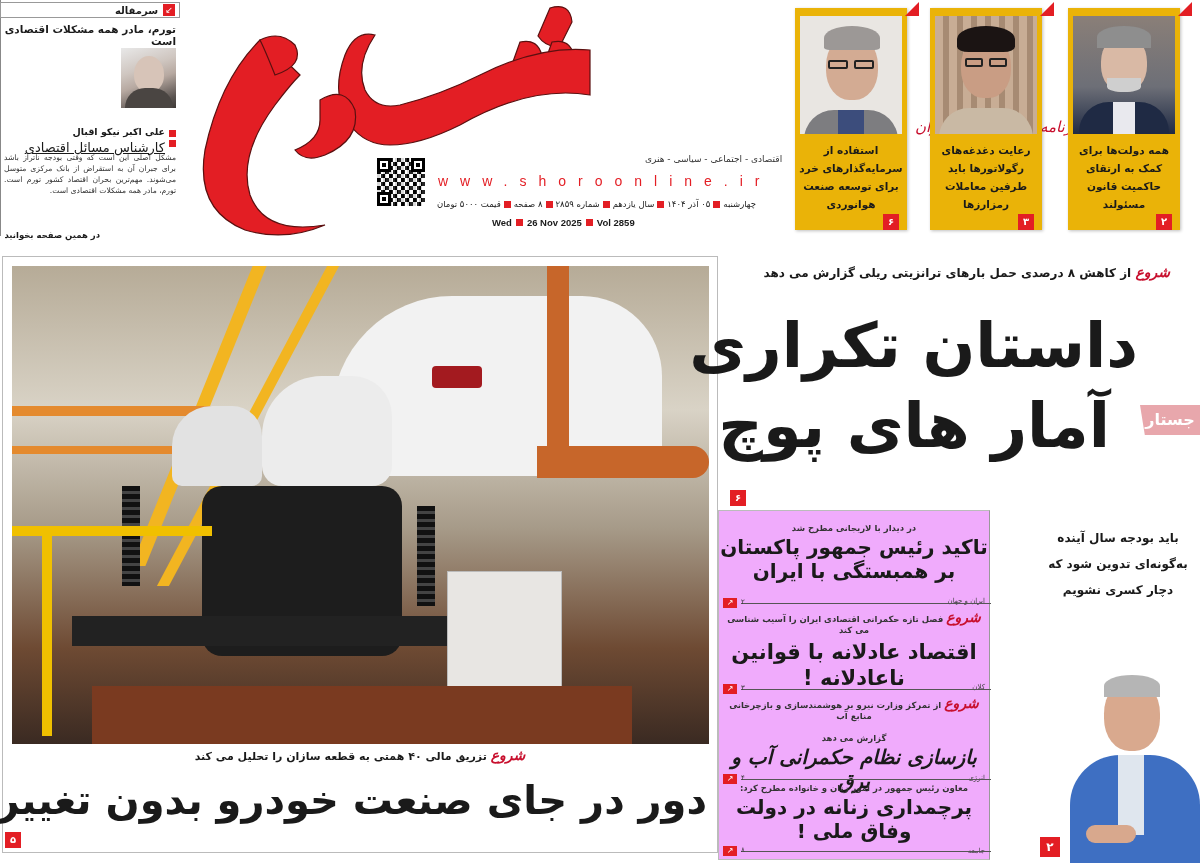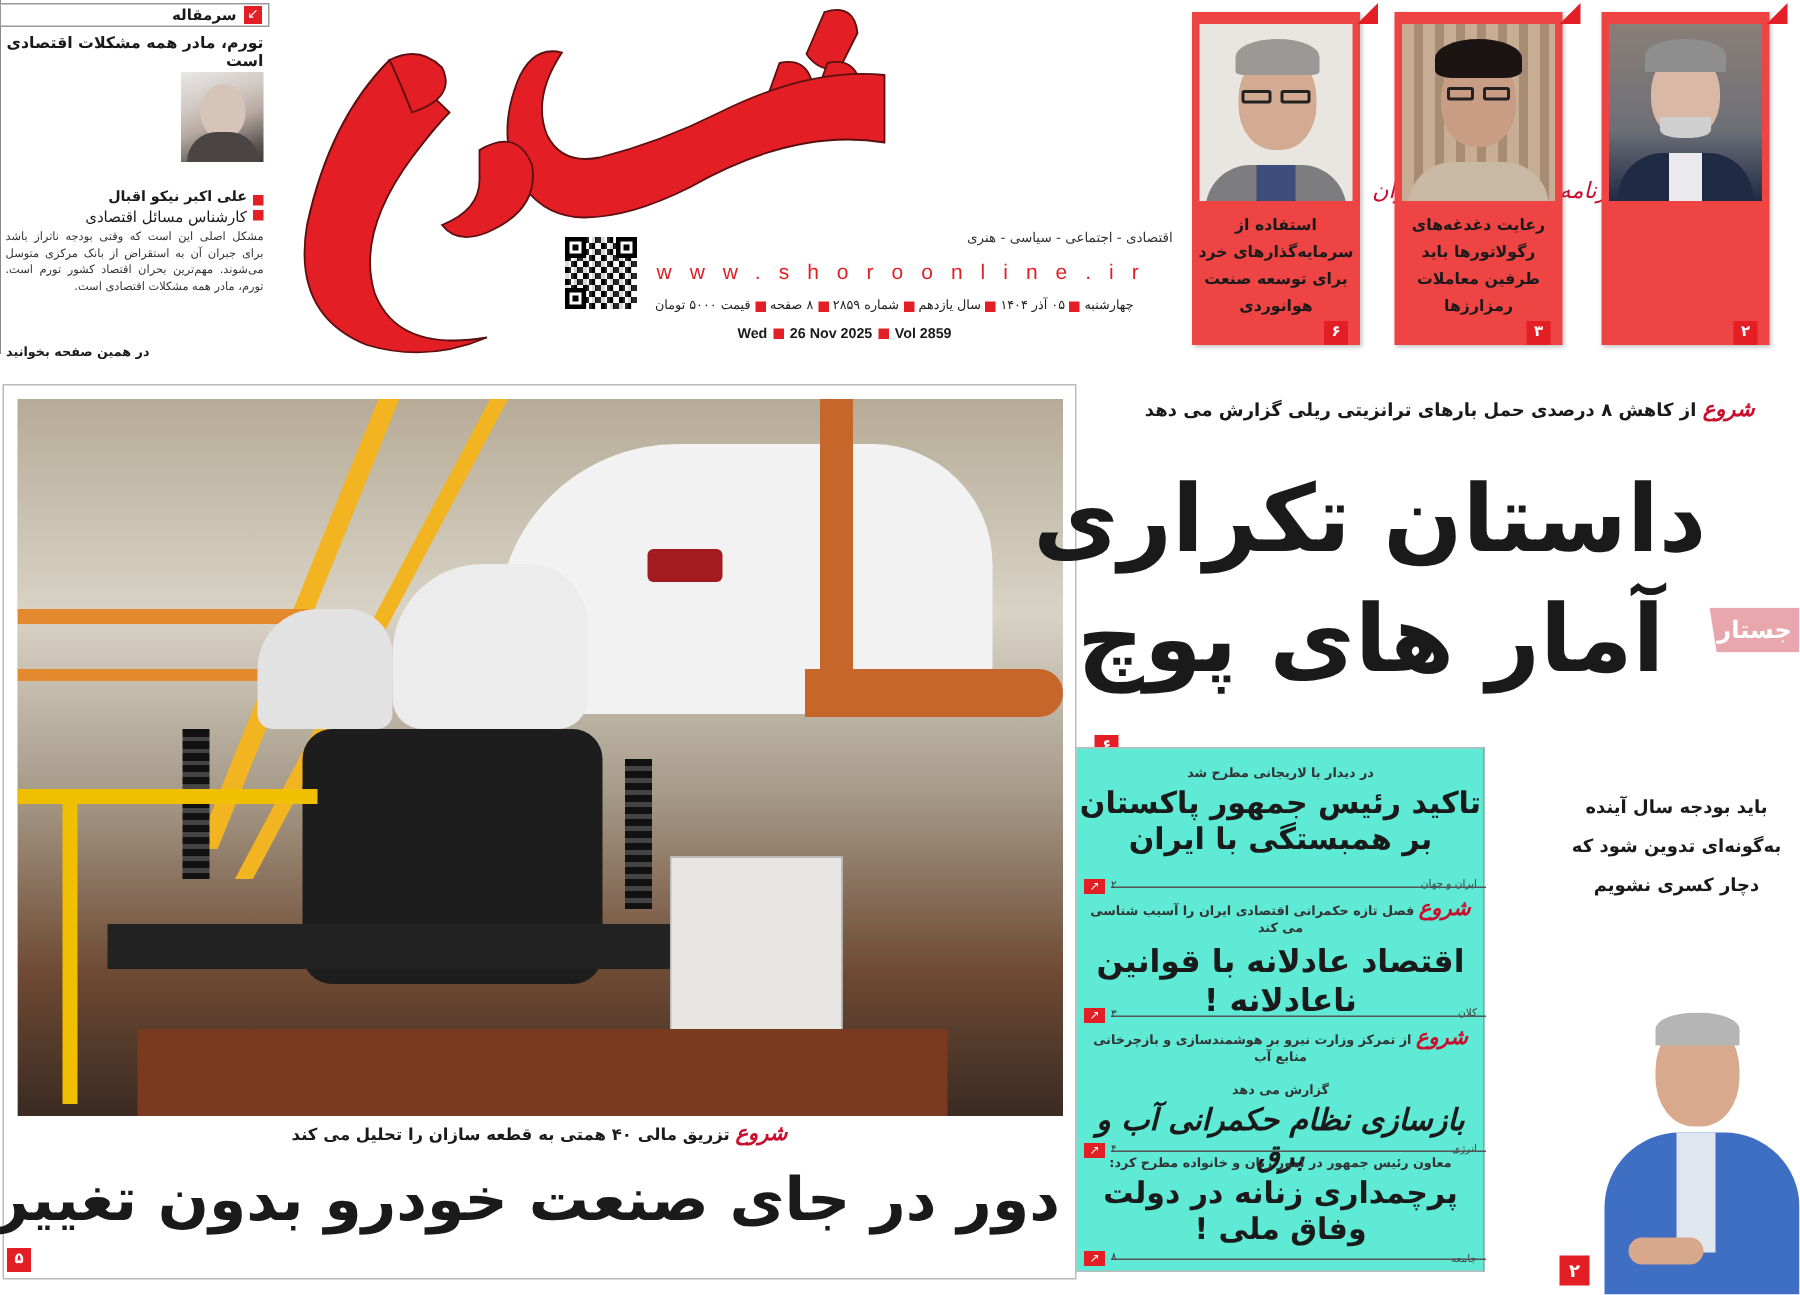--- a/index.html
+++ b/index.html
@@ -10,21 +10,21 @@
   
   .editorial { left: 0; top: 0; width: 180px; height: 236px; border-left: 1px solid #888; direction: rtl; }
   .ed-head { position: absolute; right: 0; top: 2px; width: 180px; height: 16px; border: 1px solid #999; display: flex; align-items: center; padding-right: 4px; }
   .ed-head .tag-ic { width: 12px; height: 12px; background: #e31e24; color: #fff; font-size: 9px; line-height: 12px; text-align: center; margin-left: 5px; }
   .ed-head span.lbl { font-size: 10px; font-weight: bold; text-align: center; }
   .ed-title { position: absolute; right: 4px; top: 23px; width: 172px; font-size: 10.5px; font-weight: bold; text-align: right; }
   .ed-photo { position: absolute; left: 120px; top: 48px; width: 55px; height: 60px; background: linear-gradient(160deg,#e8e8e8 0%,#cfc6c0 35%,#b7a9a1 55%,#5a5350 85%,#3f3a38 100%); }
   .ed-photo .head { position: absolute; left: 13px; top: 8px; width: 30px; height: 36px; border-radius: 50% 50% 45% 45%; background: #d7c4b8; }
   .ed-photo .body { position: absolute; left: 4px; top: 40px; width: 48px; height: 20px; border-radius: 20px 20px 0 0; background: #4a4542; }
   .ed-author { position: absolute; right: 4px; top: 126px; font-size: 9.5px; font-weight: bold; display: flex; align-items: flex-end; gap: 4px; }
-  .ed-role { position: absolute; right: 4px; top: 140px; font-size: 10px; display: flex; gap: 4px; }
+  .ed-role { position: absolute; right: 4px; top: 140px; font-size: 13px; display: flex; gap: 4px; text-decoration: underline; }
   .sq { display: inline-block; width: 7px; height: 7px; background: #e31e24; }
   .ed-text { position: absolute; right: 4px; top: 152px; width: 172px; font-size: 7.6px; line-height: 11px; text-align: justify; color: #333; }
   .ed-more { position: absolute; left: 0; top: 230px; width: 100px; font-size: 8.5px; font-weight: bold; text-align: right; }
 
   
   .masthead { left: 200px; top: 0; width: 590px; height: 240px; }
   .logo-svg { position: absolute; left: 0; top: 0; }
   .tagline { position: absolute; right: 0; top: 118px; width: 300px; text-align: left; padding-left: 230px; font-family: "DejaVu Serif", serif; font-style: italic; font-size: 15px; color: #c8102e; direction: rtl; }
   .tagline span { position: absolute; left: 425px; white-space: nowrap; }
   .qr { position: absolute; left: 177px; top: 158px; width: 48px; height: 48px; background:
@@ -33,21 +33,21 @@
      conic-gradient(from 0deg at 50% 50%, #000 0 25%, #fff 0 50%, #000 0 75%, #fff 0) 0 0/8px 8px; opacity: .85; }
   .qr .fin { position: absolute; width: 14px; height: 14px; border: 3px solid #000; background: #fff; }
   .qr .fin::after { content: ""; position: absolute; left: 2px; top: 2px; width: 4px; height: 4px; background: #000; }
   .subjects { position: absolute; left: 445px; top: 154px; font-size: 9px; color: #333; white-space: nowrap; }
   .website { position: absolute; left: 238px; top: 173px; font-family: "Liberation Sans", sans-serif; font-size: 14px; color: #e31e24; letter-spacing: 12px; direction: ltr; white-space: nowrap; }
   .dateline { position: absolute; left: 237px; top: 199px; font-size: 8.5px; color: #222; white-space: nowrap; direction: rtl; display: flex; gap: 3px; align-items: center; }
   .dateline .sq { width: 7px; height: 7px; }
   .dateline-en { position: absolute; left: 292px; top: 217px; font-family: "Liberation Sans", sans-serif; font-size: 9.5px; font-weight: bold; direction: ltr; display: flex; gap: 4px; align-items: center; white-space: nowrap; }
 
   
-  .teaser { top: 8px; width: 112px; height: 222px; background: #ef4444; box-shadow: 1px 1px 3px rgba(0,0,0,.25); direction: rtl; }
+  .teaser { top: 8px; width: 112px; height: 222px; background: #eab308; box-shadow: 1px 1px 3px rgba(0,0,0,.25); direction: rtl; }
   .teaser .photo { position: absolute; left: 5px; top: 8px; width: 102px; height: 118px; overflow: hidden; }
   .teaser .t { position: absolute; left: 2px; right: 2px; top: 133px; font-size: 10.5px; font-weight: bold; line-height: 18px; text-align: center; }
   .teaser .num { position: absolute; right: 8px; bottom: 0; width: 16px; height: 16px; background: #e31e24; color: #fff; font-size: 10px; font-weight: bold; text-align: center; line-height: 16px; }
   .teaser .flag { position: absolute; right: -12px; top: -6px; width: 0; height: 0; border-left: 14px solid transparent; border-top: 14px solid #e31e24; transform: rotate(90deg); }
   .face { position: absolute; border-radius: 48% 48% 45% 45%; }
   .glasses { position: absolute; height: 9px; border: 2px solid #222; border-radius: 2px; }
 
   
   .mainbox { left: 2px; top: 256px; width: 716px; height: 597px; border: 1px solid #bbb; background: #fff; }
   .mainphoto { position: absolute; left: 9px; top: 9px; width: 697px; height: 478px; overflow: hidden; background: #c9c3b6; }
@@ -56,21 +56,21 @@
   .main-headline { position: absolute; left: 10px; right: 10px; top: 520px; text-align: center; font-size: 40px; font-weight: bold; letter-spacing: -1px; direction: rtl; white-space: nowrap; }
   .pgnum { position: absolute; width: 16px; height: 16px; background: #e31e24; color: #fff; font-size: 10px; font-weight: bold; text-align: center; line-height: 16px; }
 
   
   .lead-kicker { right: 30px; top: 264px; font-size: 12px; font-weight: bold; white-space: nowrap; direction: rtl; }
   .lead-h1 { right: 62px; top: 308px; font-size: 62px; font-weight: bold; letter-spacing: -2px; line-height: 76px; white-space: nowrap; text-align: left; direction: rtl; }
   .lead-h2 { right: 90px; top: 388px; font-size: 62px; font-weight: bold; letter-spacing: -2px; line-height: 76px; white-space: nowrap; direction: rtl; }
   .jesar { right: 0; top: 405px; width: 60px; height: 30px; background: #e8a7ac; color: #fff; font-size: 16px; font-weight: bold; text-align: center; line-height: 30px; clip-path: polygon(0 0,100% 0,100% 100%, 8% 100%); }
 
   
-  .newsbox { left: 718px; top: 498px; width: 272px; height: 350px; border: 1px solid #bbb; border-right-color: #999; background: #5eead4; }
+  .newsbox { left: 718px; top: 510px; width: 272px; height: 350px; border: 1px solid #bbb; border-right-color: #999; background: #f0abfc; }
   .newsbox .item { position: absolute; left: 0; right: 0; text-align: center; direction: rtl; }
   .small-kick { font-size: 8.5px; font-weight: bold; color: #333; }
   .news-h { font-weight: bold; font-size: 20px; line-height: 24px; letter-spacing: -0.5px; }
   .sep { position: absolute; left: 22px; height: 1px; background: #555; }
   .sec-label { position: absolute; right: 4px; font-size: 7px; color: #444; }
   .arrow-badge { position: absolute; left: 4px; width: 14px; height: 10px; background: #e31e24; color: #fff; font-size: 8px; line-height: 10px; text-align: center; }
   .mini-num { position: absolute; left: 22px; font-size: 7px; color: #333; }
 
   
   .interview { left: 1036px; top: 505px; width: 164px; height: 358px; background: #fff; }
@@ -150,20 +150,21 @@
 
 <div class="abs teaser" style="left:1068px;">
   <div class="flag"></div>
   <div class="photo" style="background:linear-gradient(180deg,#8a7f78,#6d6f77 60%,#1f2a44);">
     <div class="face" style="left:28px;top:18px;width:46px;height:58px;background:#d9b9a5;"></div>
     <div style="position:absolute;left:24px;top:10px;width:54px;height:22px;border-radius:50% 50% 0 0;background:#8e8e8e;"></div>
     <div style="position:absolute;left:34px;top:62px;width:34px;height:14px;border-radius:0 0 40% 40%;background:#cfcfcf;"></div>
     <div style="position:absolute;left:6px;top:86px;width:90px;height:40px;border-radius:30px 30px 0 0;background:#1f2a44;"></div>
     <div style="position:absolute;left:40px;top:86px;width:22px;height:32px;background:#e9e9ee;"></div>
   </div>
+  <div class="t">همه دولت‌ها برای کمک به ارتقای حاکمیت قانون مسئولند</div>
   <div class="num">۲</div>
 </div>
 
 <div class="abs teaser" style="left:930px;">
   <div class="flag"></div>
   <div class="photo" style="background:repeating-linear-gradient(90deg,#c8ad95 0 8px,#a78b73 8px 14px);">
     <div class="face" style="left:26px;top:20px;width:50px;height:62px;background:#c99d84;"></div>
     <div style="position:absolute;left:22px;top:10px;width:58px;height:26px;border-radius:50% 50% 20% 20%;background:#1b1413;"></div>
     <div class="glasses" style="left:30px;top:42px;width:18px;"></div>
     <div class="glasses" style="left:54px;top:42px;width:18px;"></div>

